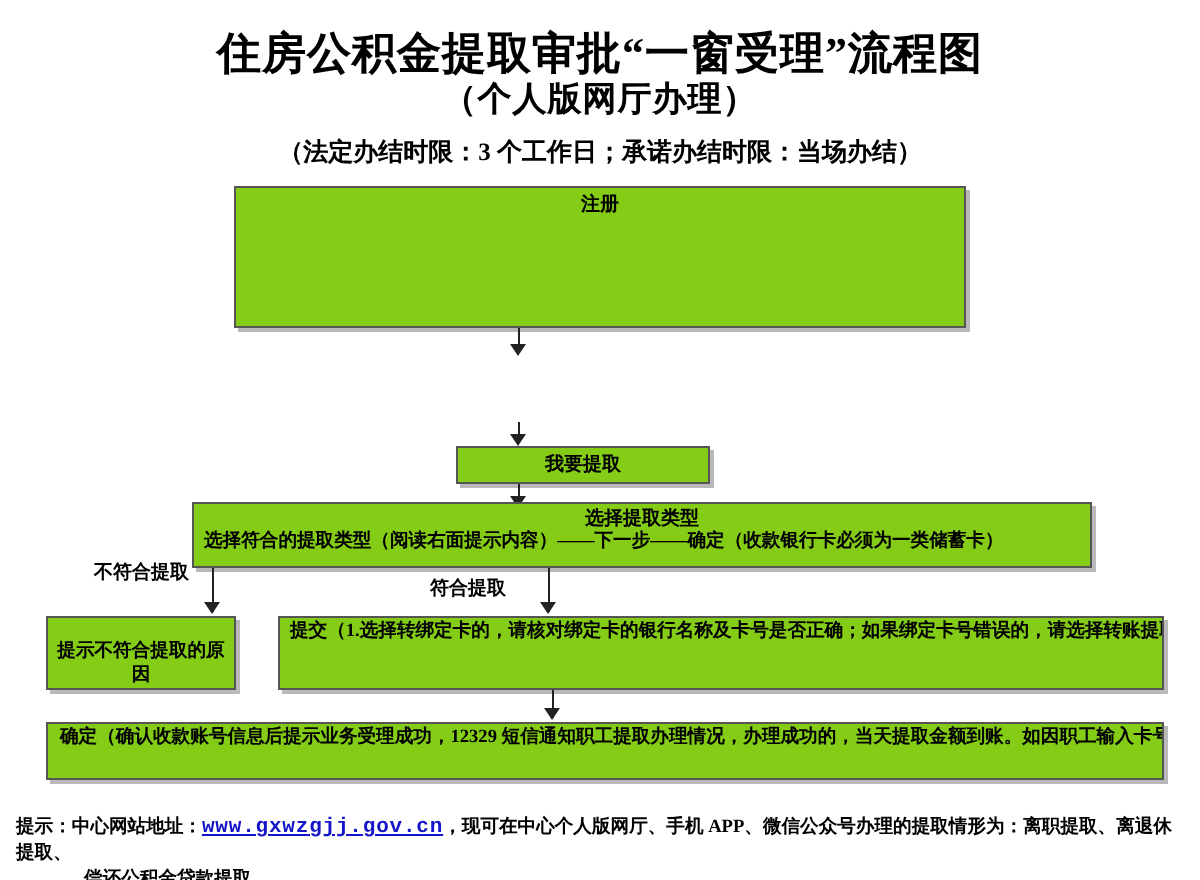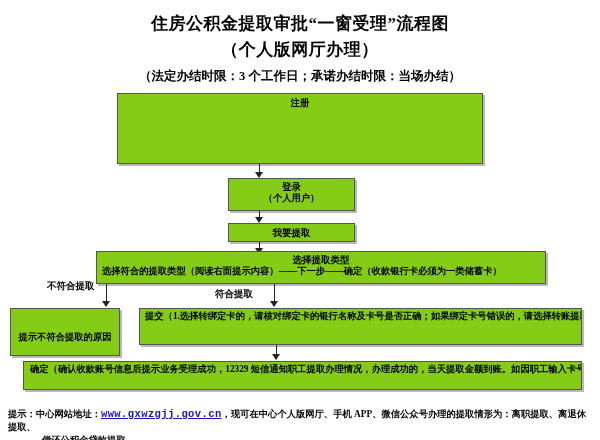--- a/index.html
+++ b/index.html
@@ -9,21 +9,21 @@
     font-family:"Liberation Serif","DejaVu Serif",serif;
     color:#000;
     overflow:hidden;
     position:relative;
   }
   .page{position:relative;width:600px;height:440px;}
 
   
   .title1{
     position:absolute;left:0;top:12px;width:600px;
-    text-align:center;font-size:17px;font-weight:bold;letter-spacing:.5px;
+    text-align:center;font-size:22px;font-weight:bold;letter-spacing:.5px;
   }
   .title2{
     position:absolute;left:0;top:38px;width:600px;
     text-align:center;font-size:17px;font-weight:bold;letter-spacing:.5px;
   }
   .subtitle{
     position:absolute;left:0;top:68px;width:600px;
     text-align:center;font-size:12.5px;font-weight:bold;
   }
 
@@ -81,24 +81,20 @@
   <div class="title2">（个人版网厅办理）</div>
   <div class="subtitle">（法定办结时限：3 个工作日；承诺办结时限：当场办结）</div>
 
   <div class="box" style="left:117px;top:93px;width:366px;height:71px;padding:4px 7px 4px 7px;">
     <span class="hd">注册</span>
   </div>
 
   <div class="vline" style="left:259px;top:164px;height:12px;"></div>
   <div class="arrowhead" style="left:255px;top:172px;"></div>
 
-  <div class="box center" style="left:228px;top:178px;width:127px;height:33px;padding:3px 4px;">
-    <span class="hd">登录</span>
-    <span class="bd">（个人用户）</span>
-  </div>
 
   <div class="vline" style="left:259px;top:211px;height:10px;"></div>
   <div class="arrowhead" style="left:255px;top:217px;"></div>
 
   <div class="box center" style="left:228px;top:223px;width:127px;height:19px;padding:4px 4px;">
     <span class="hd">我要提取</span>
   </div>
 
   <div class="vline" style="left:259px;top:242px;height:10px;"></div>
   <div class="arrowhead" style="left:255px;top:248px;"></div>
@@ -109,21 +105,21 @@
   </div>
 
   <div class="vline" style="left:106px;top:284px;height:22px;"></div>
   <div class="arrowhead" style="left:102px;top:301px;"></div>
   <div class="edgelabel" style="left:47px;top:280px;">不符合提取</div>
 
   <div class="vline" style="left:274px;top:284px;height:22px;"></div>
   <div class="arrowhead" style="left:270px;top:301px;"></div>
   <div class="edgelabel" style="left:215px;top:288px;">符合提取</div>
 
-  <div class="box center" style="left:10px;top:308px;width:110px;height:37px;padding:23px 4px;">
+  <div class="box center" style="left:23px;top:308px;width:95px;height:37px;padding:12px 4px;">
     <span class="bd">提示不符合提取的原因</span>
   </div>
 
   <div class="box nowrapline" style="left:139px;top:308px;width:443px;height:37px;padding:2px 5px;">
     <span class="bd">提交（1.选择转绑定卡的，请核对绑定卡的银行名称及卡号是否正确；如果绑定卡号错误的，请选择转账提取，按转账提取方式操作；2.选择转账提取的——银行行别（选择转入银行行别）——银行账号（输入申请职工本人转入卡号，必须为一类储蓄卡））。</span>
   </div>
 
   <div class="vline" style="left:276px;top:345px;height:14px;"></div>
   <div class="arrowhead" style="left:272px;top:354px;"></div>
 

